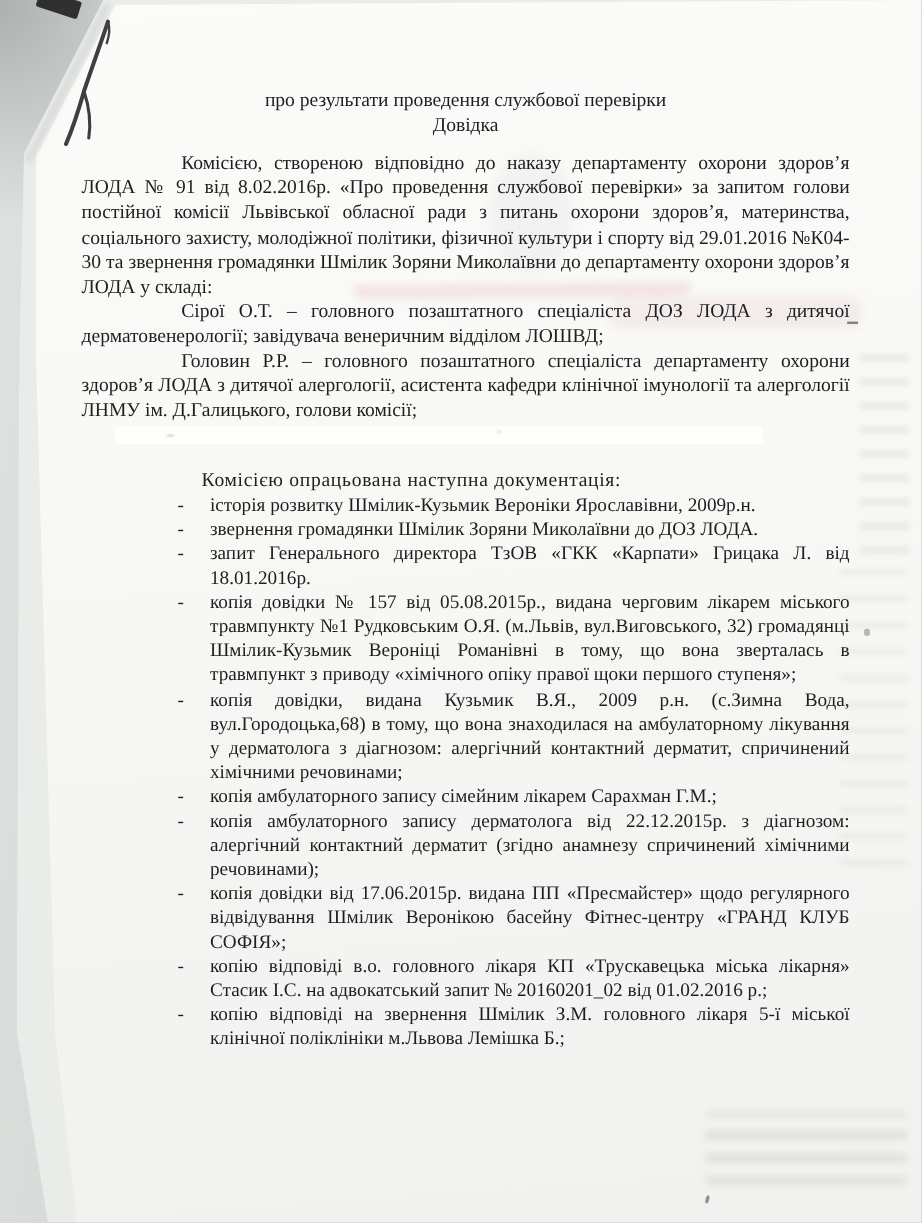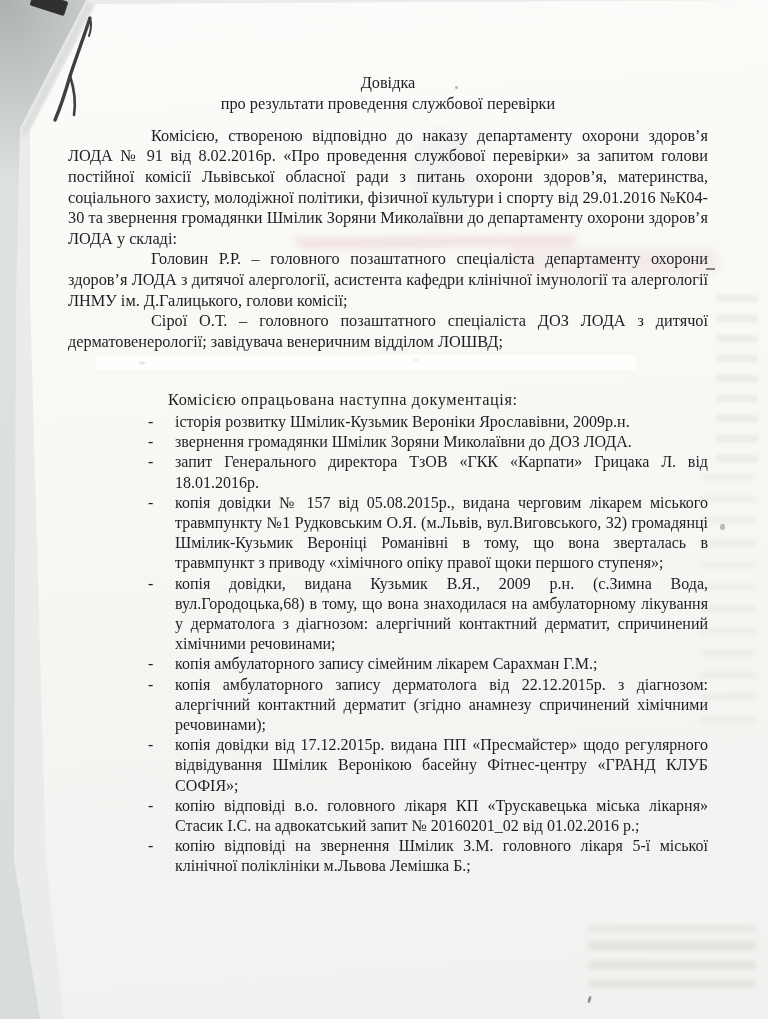--- a/index.html
+++ b/index.html
@@ -165,27 +165,27 @@
   <div class="artifact bleed-margin-2"></div>
   <div class="artifact bleed-bottom"></div>
   <div class="artifact speck-dash"></div>
   <div class="artifact speck-quote"></div>
   <div class="artifact speck-comma"></div>
   <div class="artifact speck-dot"></div>
 
   <div class="content">
 
     <div class="title-block">
+      <div>про результати проведення службової перевірки</div>
       <div>Довідка</div>
-      <div>про результати проведення службової перевірки</div>
     </div>
 
     <p class="para indent">Комісією, створеною відповідно до наказу департаменту охорони здоров’я ЛОДА № 91 від 8.02.2016р. «Про проведення службової перевірки» за запитом голови постійної комісії Львівської обласної ради з питань охорони здоров’я, материнства, соціального захисту, молодіжної політики, фізичної культури і спорту від 29.01.2016 №К04-30 та звернення громадянки Шмілик Зоряни Миколаївни до департаменту охорони здоров’я ЛОДА у складі:</p>
+    <p class="para indent">Сірої О.Т. – головного позаштатного спеціаліста ДОЗ ЛОДА з дитячої дерматовенерології; завідувача венеричним відділом ЛОШВД;</p>
     <p class="para indent">Головин Р.Р. – головного позаштатного спеціаліста департаменту охорони здоров’я ЛОДА з дитячої алергології, асистента кафедри клінічної імунології та алергології ЛНМУ ім. Д.Галицького, голови комісії;</p>
-    <p class="para indent">Сірої О.Т. – головного позаштатного спеціаліста ДОЗ ЛОДА з дитячої дерматовенерології; завідувача венеричним відділом ЛОШВД;</p>
 
     <div class="redaction"></div>
 
     <p class="para section-heading">Комісією опрацьована наступна  документація:</p>
 
     <div class="doc-list">
       <div class="li">
         <span class="li-dash">-</span>
         <span class="li-text">історія розвитку Шмілик-Кузьмик Вероніки Ярославівни, 2009р.н.</span>
       </div>
@@ -208,21 +208,21 @@
       <div class="li">
         <span class="li-dash">-</span>
         <span class="li-text">копія амбулаторного запису сімейним лікарем Сарахман Г.М.;</span>
       </div>
       <div class="li">
         <span class="li-dash">-</span>
         <span class="li-text">копія амбулаторного запису дерматолога від 22.12.2015р. з діагнозом: алергічний контактний дерматит (згідно анамнезу спричинений хімічними речовинами);</span>
       </div>
       <div class="li">
         <span class="li-dash">-</span>
-        <span class="li-text">копія довідки від 17.12.2015р. видана ПП «Пресмайстер» щодо регулярного відвідування Шмілик Веронікою басейну Фітнес-центру «ГРАНД КЛУБ СОФІЯ»;</span>
+        <span class="li-text">копія довідки від 17.06.2015р. видана ПП «Пресмайстер» щодо регулярного відвідування Шмілик Веронікою басейну Фітнес-центру «ГРАНД КЛУБ СОФІЯ»;</span>
       </div>
       <div class="li">
         <span class="li-dash">-</span>
         <span class="li-text">копію відповіді в.о. головного лікаря КП «Трускавецька міська лікарня» Стасик І.С. на адвокатський запит № 20160201_02 від 01.02.2016 р.;</span>
       </div>
       <div class="li">
         <span class="li-dash">-</span>
         <span class="li-text">копію відповіді на звернення Шмілик З.М. головного лікаря 5-ї міської клінічної поліклініки м.Львова Лемішка Б.;</span>
       </div>
     </div>

